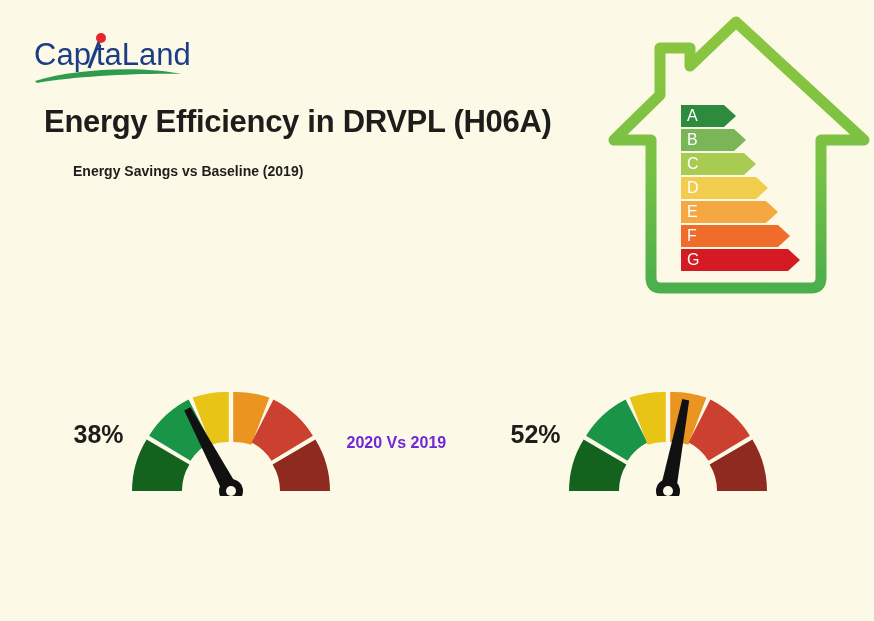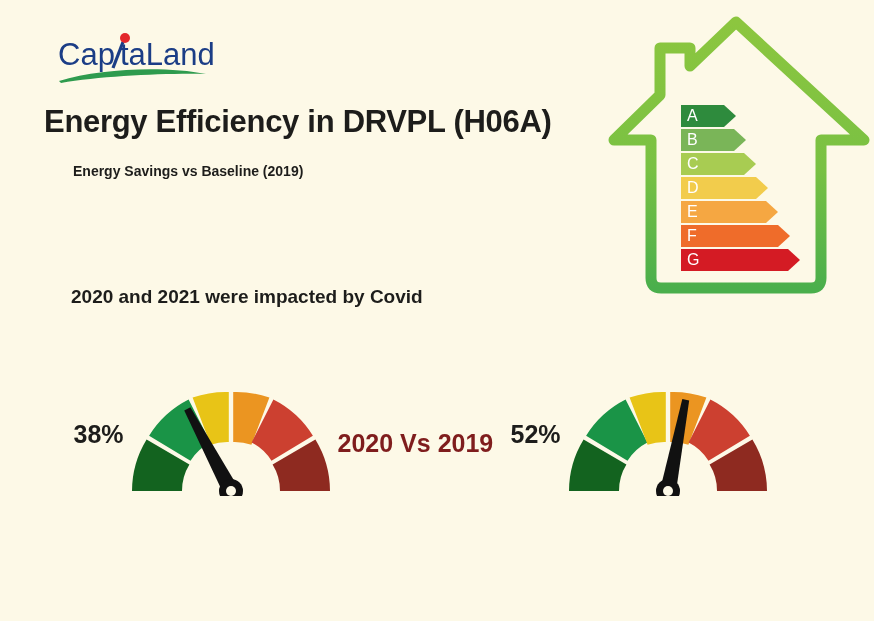--- a/index.html
+++ b/index.html
@@ -21,21 +21,20 @@
     height: 621px;
   }
 
   
   .logo {
     position: absolute;
     left: 32px;
     top: 32px;
     width: 175px;
     height: 52px;
-    margin-left: 24px;
   }
   .logo svg { display: block; }
 
   
   .title {
     position: absolute;
     left: 44px;
     top: 104px;
     font-size: 31px;
     font-weight: bold;
@@ -96,45 +95,45 @@
     line-height: 1;
     margin-bottom: 14px;
   }
   .gauge-dial {
     width: 214px;
     height: 110px;
     position: relative;
   }
   .gauge-dial svg { display: block; }
   .gauge-label {
-    font-size: 25px;
-    font-weight: bold;
-    color: #7f1d1d;
+    font-size: 16px;
+    font-weight: bold;
+    color: #6d28d9;
     margin-top: 4px;
     white-space: nowrap;
+    margin-left: 9px;
   }
 </style>
 </head>
 <body>
 
 <div class="page">
 
   <div class="logo">
     <svg width="175" height="52" viewBox="0 0 175 52" xmlns="http://www.w3.org/2000/svg">
       <text x="2" y="33" font-family="Liberation Sans, sans-serif" font-size="31" fill="#1b3d86">Cap</text>
       <text x="64" y="33" font-family="Liberation Sans, sans-serif" font-size="31" fill="#1b3d86">taLand</text>
       <line x1="57" y1="36" x2="67" y2="10" stroke="#1b3d86" stroke-width="3.2"></line>
       <circle cx="69" cy="6" r="5" fill="#e3272b"></circle>
       <path d="M3 49 C 45 36, 110 34, 150 42 C 110 41, 45 44, 5 51 Z" fill="#2e9b4e"></path>
     </svg>
   </div>
 
   <div class="title">Energy Efficiency in DRVPL (H06A)</div>
   <div class="subtitle">Energy Savings vs Baseline (2019)</div>
-  <div class="note">2020 and 2021 were impacted by Covid</div>
 
   <div class="house">
     <svg width="262" height="288" viewBox="0 0 262 288" xmlns="http://www.w3.org/2000/svg">
       <defs>
         <linearGradient id="houseGrad" x1="0" y1="0" x2="0" y2="1">
           <stop offset="0%" stop-color="#8cc63f"></stop>
           <stop offset="55%" stop-color="#79c143"></stop>
           <stop offset="100%" stop-color="#4aaf4c"></stop>
         </linearGradient>
       </defs>

